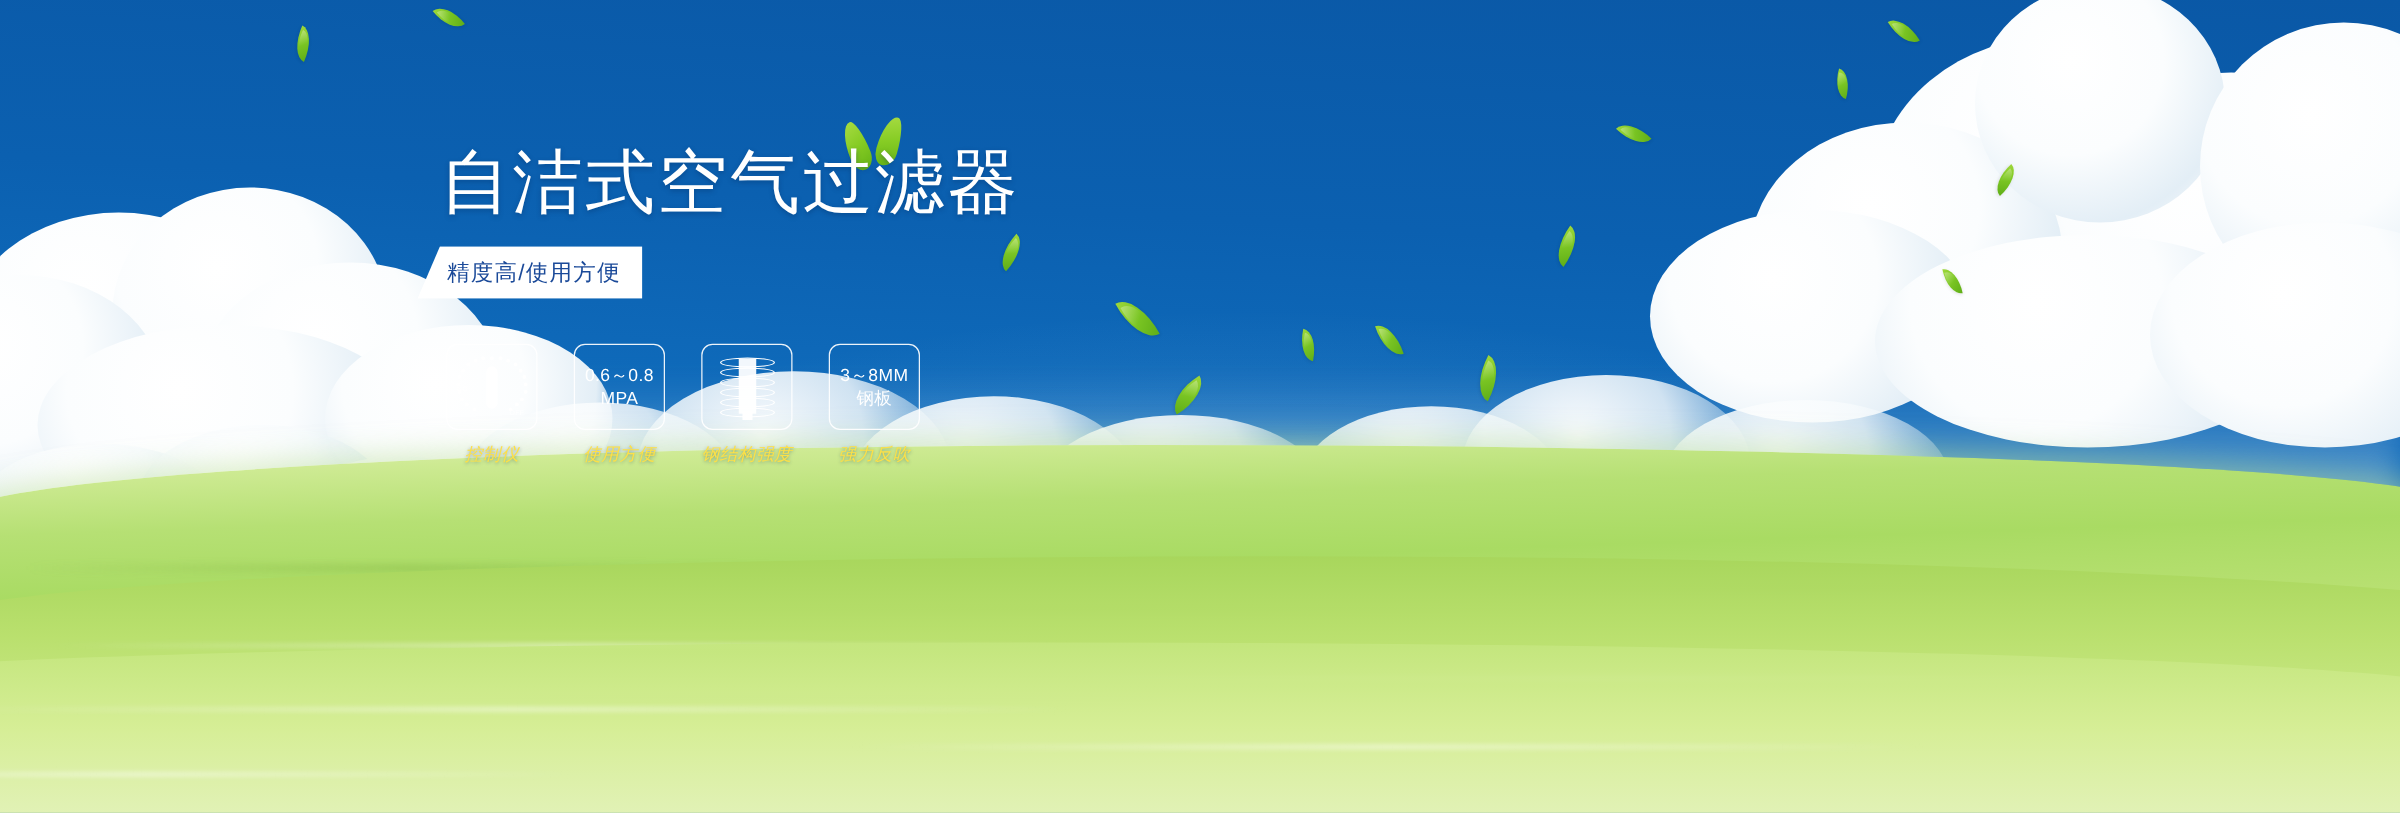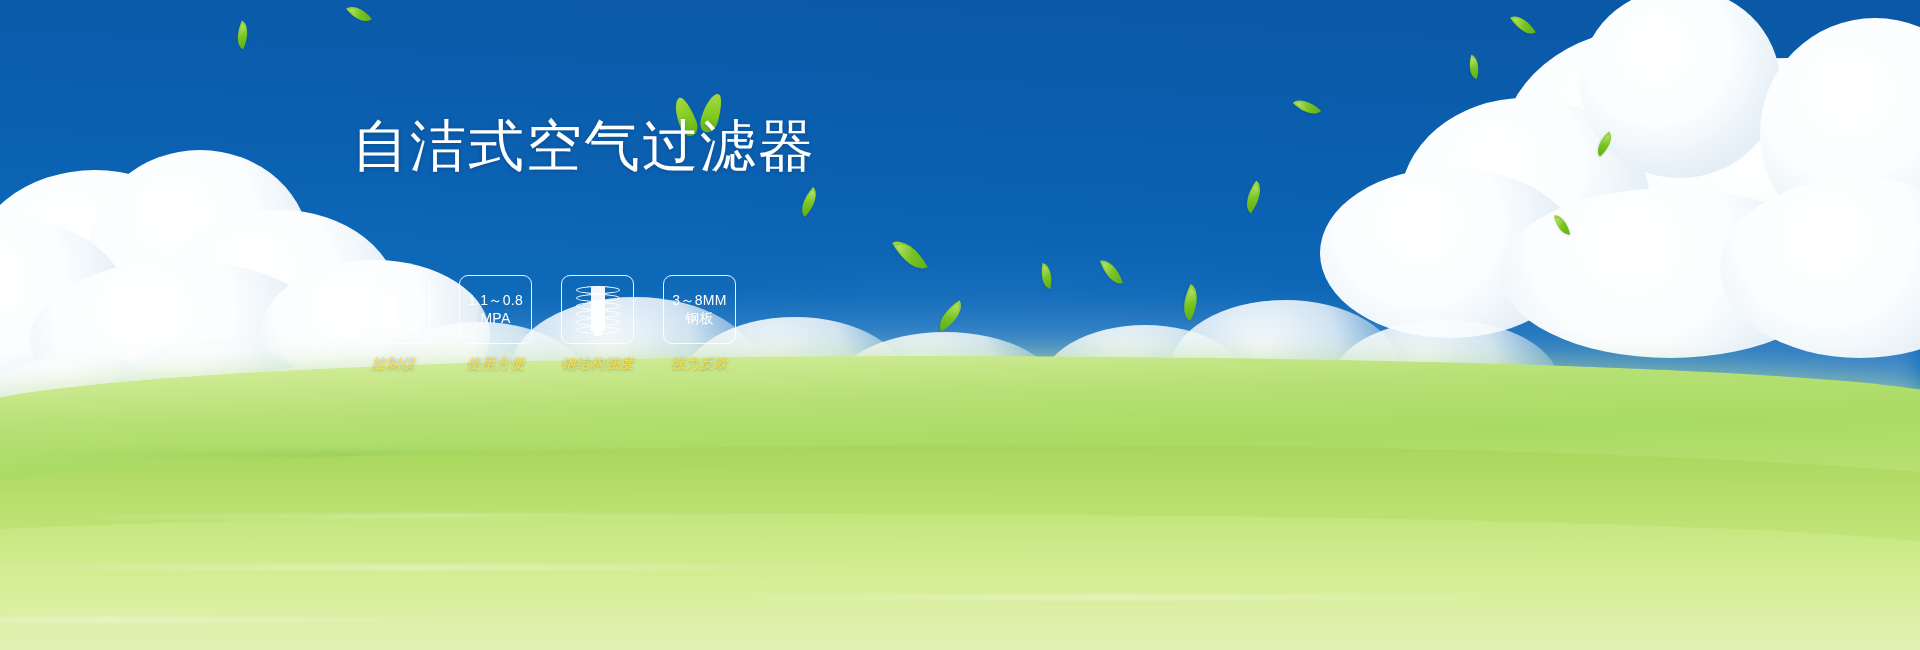--- a/index.html
+++ b/index.html
@@ -314,20 +314,21 @@
 
   <div class="content">
 
     <div class="title-leaves">
       <div class="tleaf l"></div>
       <div class="tleaf r"></div>
     </div>
     <div class="title">自洁式空气过滤器</div>
 
     <div class="subtabs">
+      <div class="tab tab-light">精度高/使用方便</div>
     </div>
 
     <div class="features">
 
       <div class="feature">
         <div class="fbox">
           <div class="gauge">
             <div class="needle"></div>
             <div class="dot" style="left:25.4px;top:0px;"></div>
             <div class="dot" style="left:32.2px;top:0.6px;"></div>
@@ -353,21 +354,21 @@
             <span class="lbl no">NO</span>
             <span class="lbl off">OFF</span>
           </div>
         </div>
         <div class="fcap">控制仪</div>
       </div>
 
       <div class="feature">
         <div class="fbox">
           <div class="ftext">
-            <span>1.1～0.8</span>
+            <span>0.6～0.8</span>
             <span class="l2">MPA</span>
           </div>
         </div>
         <div class="fcap">使用方便</div>
       </div>
 
       <div class="feature">
         <div class="fbox">
           <div class="coil">
             <div class="core"></div>

